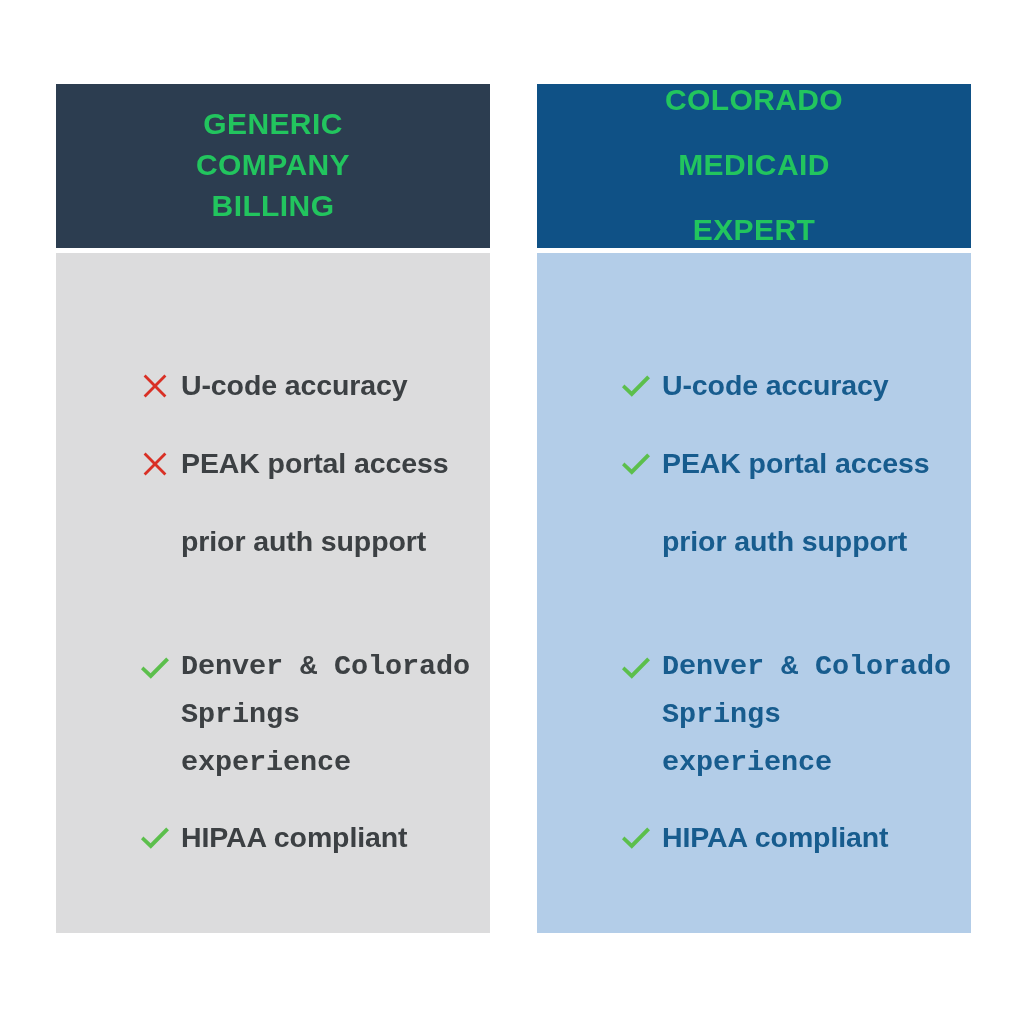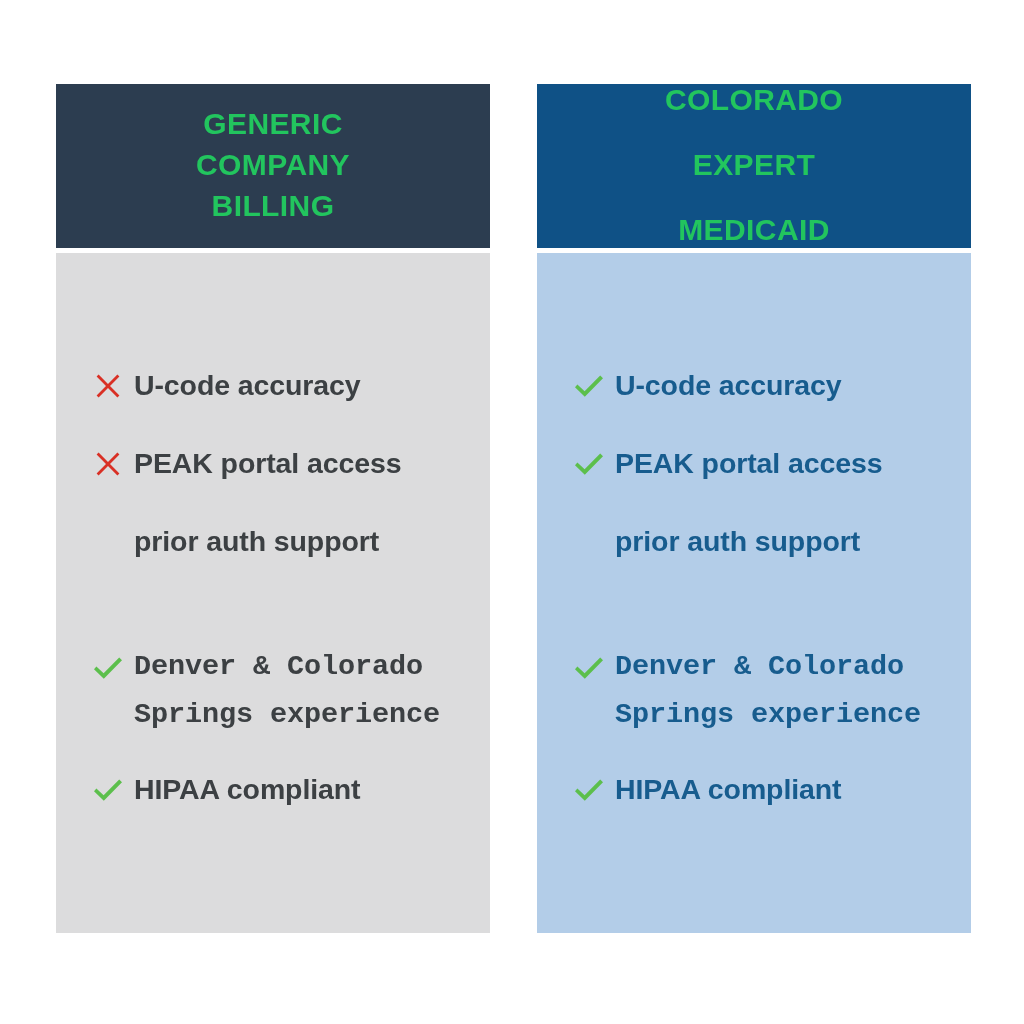--- a/index.html
+++ b/index.html
@@ -64,20 +64,21 @@
   }
   .col-body.generic { background: #dcdcdd; }
   .col-body.expert  { background: #b3cde8; }
 
   .feature-row {
     display: flex;
     align-items: flex-start;
     padding: 0 16px 0 26px;
     box-sizing: border-box;
     min-height: 52px;
+    margin-left: 47px;
   }
 
   .feature-row.gap-before { margin-top: 74px; font-family: Liberation Mono, monospace; }
   .feature-row.spaced     { margin-top: 26px; }
 
   .mark {
     flex: 0 0 52px;
     width: 52px;
     height: 46px;
     display: flex;
@@ -154,22 +155,22 @@
         <span class="feature-label">HIPAA compliant</span>
       </div>
 
     </div>
   </div>
 
   <div class="column right">
 
     <div class="col-header expert">
       <span class="hline">COLORADO</span>
+      <span class="hline">MEDICAID</span>
       <span class="hline">EXPERT</span>
-      <span class="hline">MEDICAID</span>
     </div>
 
     <div class="col-body expert">
 
       <div class="feature-row">
         <span class="mark">
           <svg width="34" height="30" viewBox="0 0 34 30" aria-hidden="true">
             <path d="M3 16.2 L5.4 13.4 L12.6 20.2 L28.2 4.6 L31 7.2 L12.8 25.8 Z" fill="#5cbf4c"></path>
           </svg>
         </span>

